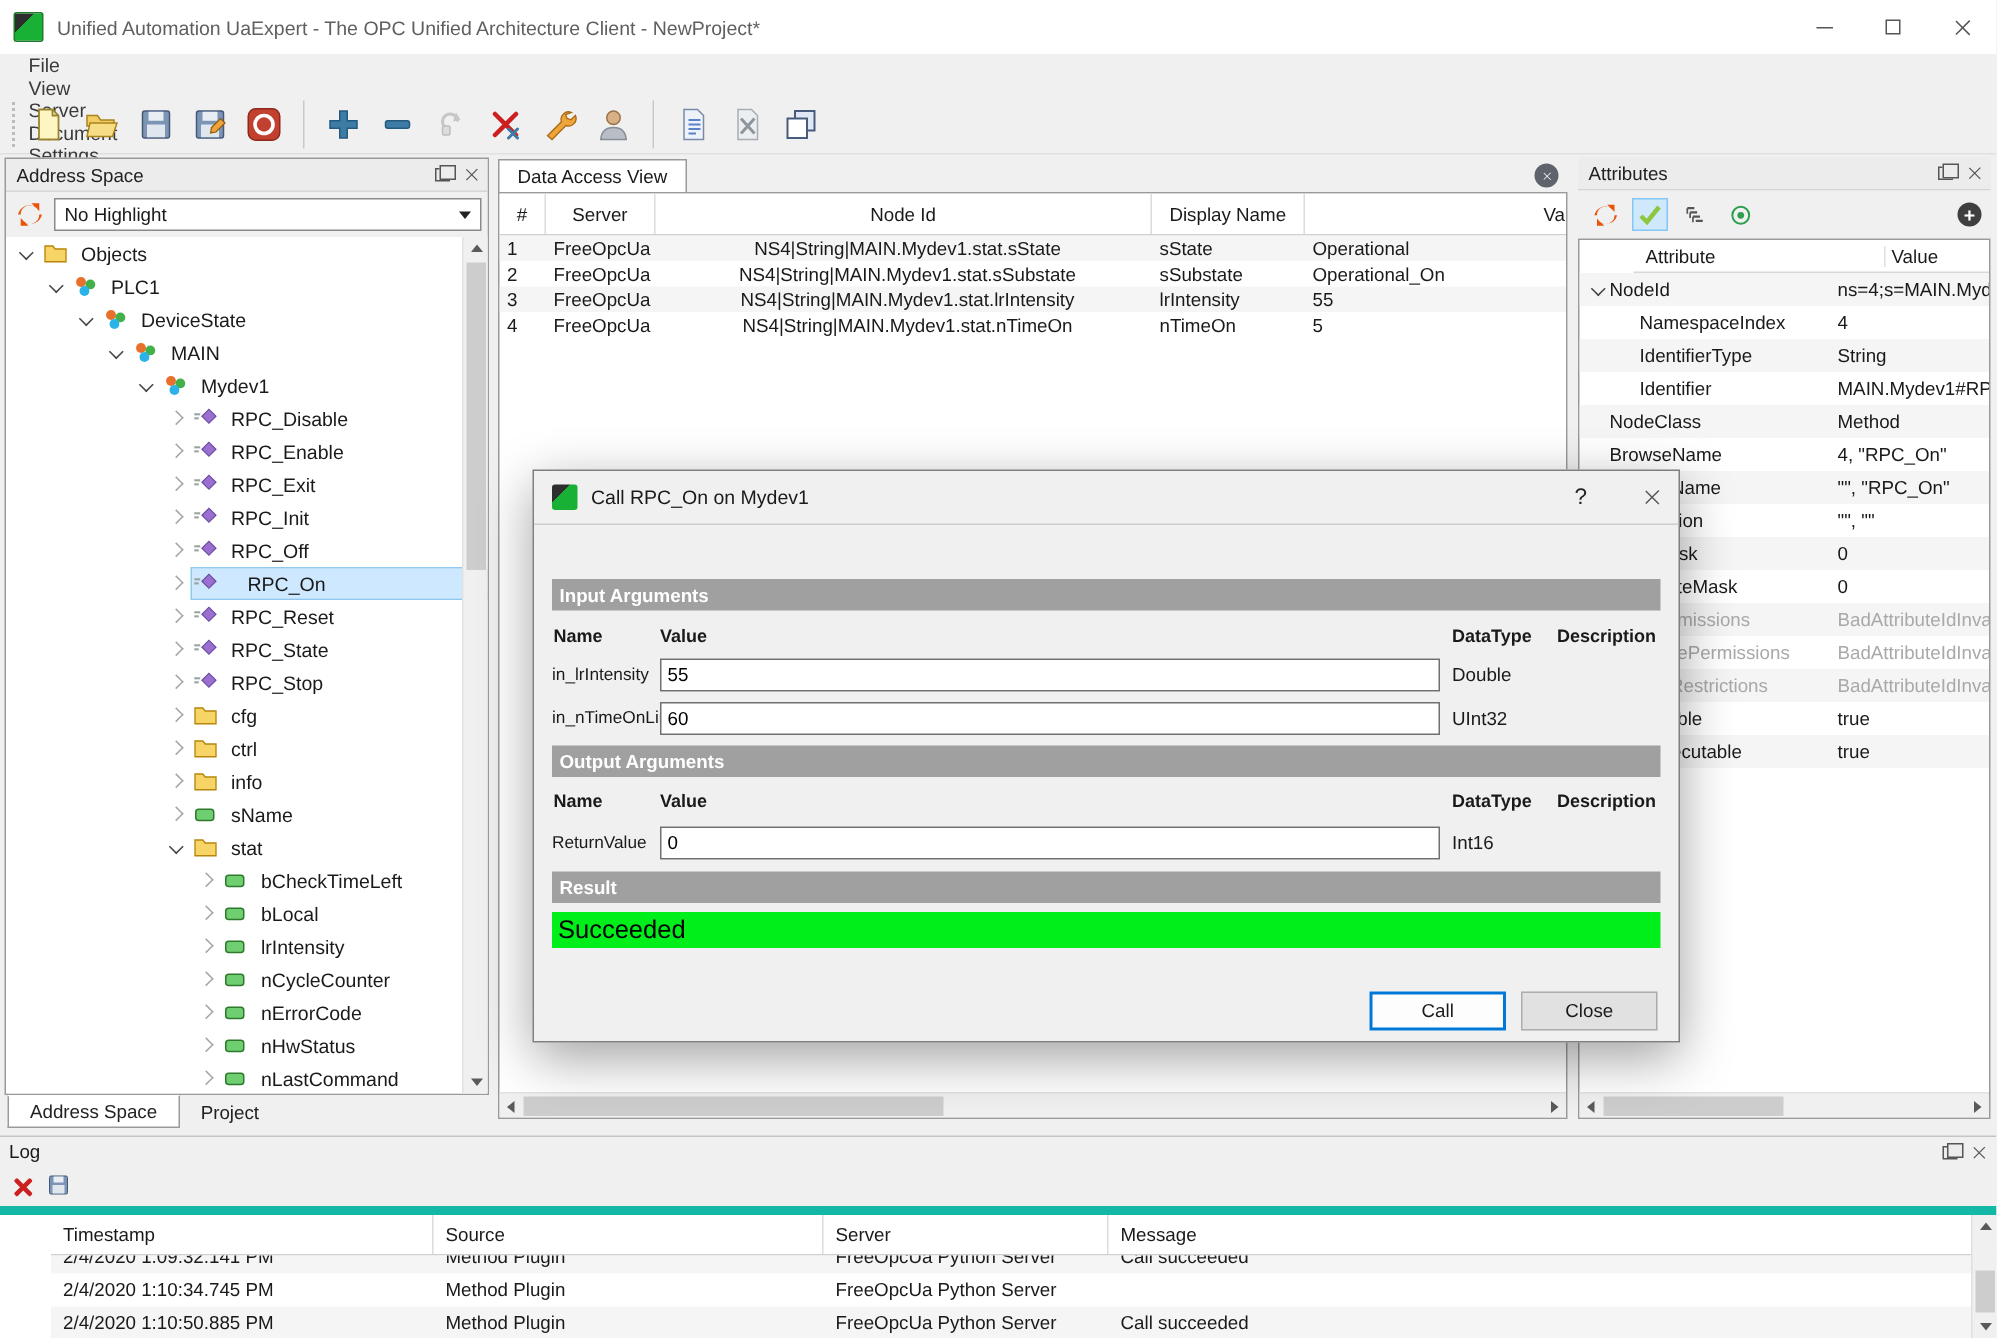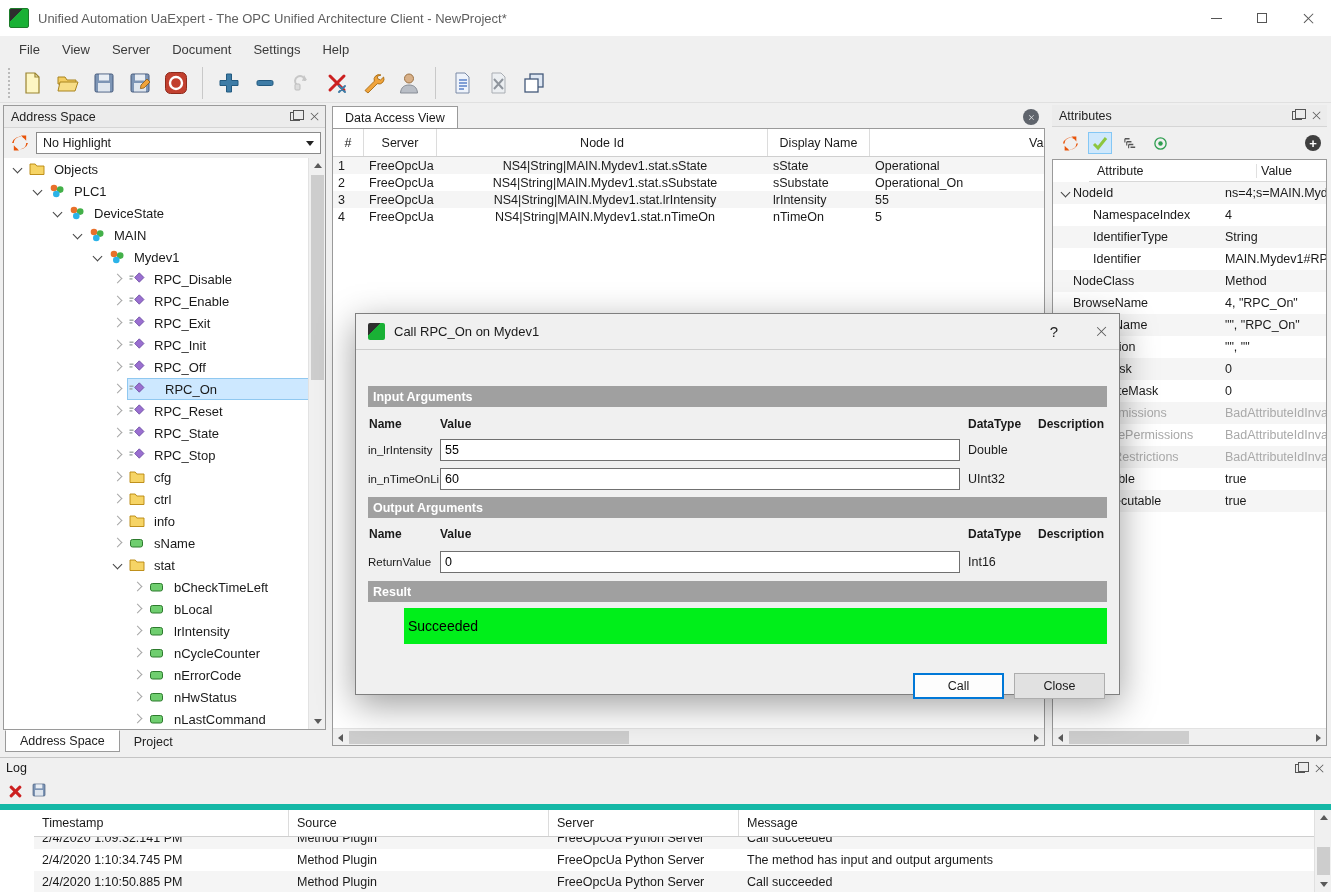--- a/index.html
+++ b/index.html
@@ -14,21 +14,21 @@
   .win-title { color:#5f5f5f; font-size:13px; }
   .win-btns { margin-left:auto; display:flex; height:100%; }
   .win-btn { width:46px; height:100%; display:flex; align-items:center; justify-content:center; }
   .glyph-min { width:11px; height:1px; background:#555; }
   .glyph-max { width:10px; height:10px; border:1px solid #555; }
   .x-icon { position:relative; width:11px; height:11px; }
   .x-icon::before,.x-icon::after { content:""; position:absolute; left:5px; top:-1px; width:1.4px; height:13px; background:#555; }
   .x-icon::before { transform:rotate(45deg);} .x-icon::after { transform:rotate(-45deg);}
 
   
-  .menubar { height:27px; background:#f0f0f0; display:flex; align-items:center; padding-left:8px; }
+  .menubar { height:27px; background:#f0f0f0; display:flex; align-items:flex-start; padding-left:8px;flex-direction:column; }
   .menu-item { padding:0 11px; color:#3a3a3a; font-size:13px; }
 
   
   .toolbar { height:40px; background:#f0f0f0; display:flex; align-items:center; padding-left:4px; border-bottom:1px solid #e0e0e0;}
   .tb-handle { width:5px; height:30px; margin:0 4px;
     background:repeating-linear-gradient(#bbb 0 2px, transparent 2px 4px); width:2px; }
   .tb-sep { width:1px; height:32px; background:#c9c9c9; margin:0 8px; }
   .tb-icon { width:32px; height:32px; margin:0 2px; display:flex; align-items:center; justify-content:center; }
   .tb-icon svg { width:24px; height:24px; }
 
@@ -133,21 +133,21 @@
   .dlg-help { margin-left:auto; color:#222; font-size:15px; padding-right:38px; }
   .dlg-body { position:relative; padding:0 12px; }
   .sect-bar { height:21px; background:#a0a0a0; color:#fff; font-weight:bold; display:flex; align-items:center; padding-left:5px; font-size:12.5px; }
   .arg-hdr { position:relative; height:17px; font-weight:bold; font-size:12px; }
   .arg-hdr span { position:absolute; top:0; }
   .ah-name{left:1px;} .ah-value{left:72px;} .ah-dt{left:600px;} .ah-desc{left:670px;}
   .arg-row { position:relative; height:22px; display:flex; align-items:center; }
   .arg-name { width:70px; flex:0 0 70px; font-size:11.5px; white-space:nowrap; }
   .arg-input { position:absolute; left:72px; width:520px; height:22px; border:1px solid #707070; background:#fff; font-family:"Liberation Sans",sans-serif; font-size:12.5px; padding:0 4px; }
   .arg-dt { position:absolute; left:600px; font-size:12.5px; }
-  .result-bar { height:36px; color:#000; display:flex; align-items:center; padding-left:4px; font-size:14px;margin-left:36px; }
+  .result-bar { height:24px; color:#000; display:flex; align-items:center; padding-left:4px; font-size:17px; }
   .dlg-btns { display:flex; justify-content:flex-end; gap:10px; margin-top:29px; padding-right:2px; }
   .btn { width:91px; height:26px; display:flex; align-items:center; justify-content:center; font-size:12.5px; }
   .btn-call { background:#fdfdfd; border:2px solid #0078d7; }
   .btn-close { background:#e1e1e1; border:1px solid #adadad; }
 
   .mt36{margin-top:36px;} .mt10{margin-top:10px;} .mt5{margin-top:5px;} .mt7{margin-top:7px;}
   .mt9{margin-top:9px;} .mt8{margin-top:8px;} .mt6{margin-top:6px;}
 
   .red-x { position:relative; width:13px; height:13px; }
   .red-x::before,.red-x::after { content:""; position:absolute; left:5.5px; top:-1px; width:3px; height:15px; background:#cc2020; border-radius:1px; }
@@ -787,21 +787,20 @@
         <div class="log-row clip">
           <span class="lc-ts">2/4/2020 1:09:32.141 PM</span>
             <span class="lc-src">Method Plugin</span>
             <span class="lc-srv">FreeOpcUa Python Server</span>
             <span class="lc-msg">Call succeeded</span>
         </div>
         <div class="log-row">
           <span class="lc-ts">2/4/2020 1:10:34.745 PM</span>
             <span class="lc-src">Method Plugin</span>
             <span class="lc-srv">FreeOpcUa Python Server</span>
-            <span class="lc-msg">The method has input and output arguments</span>
         </div>
         <div class="log-row">
           <span class="lc-ts">2/4/2020 1:10:50.885 PM</span>
             <span class="lc-src">Method Plugin</span>
             <span class="lc-srv">FreeOpcUa Python Server</span>
             <span class="lc-msg">Call succeeded</span>
         </div>
       </div>
       <div class="log-vscroll">
         <span class="arr arr-up" style="top:0"></span>

